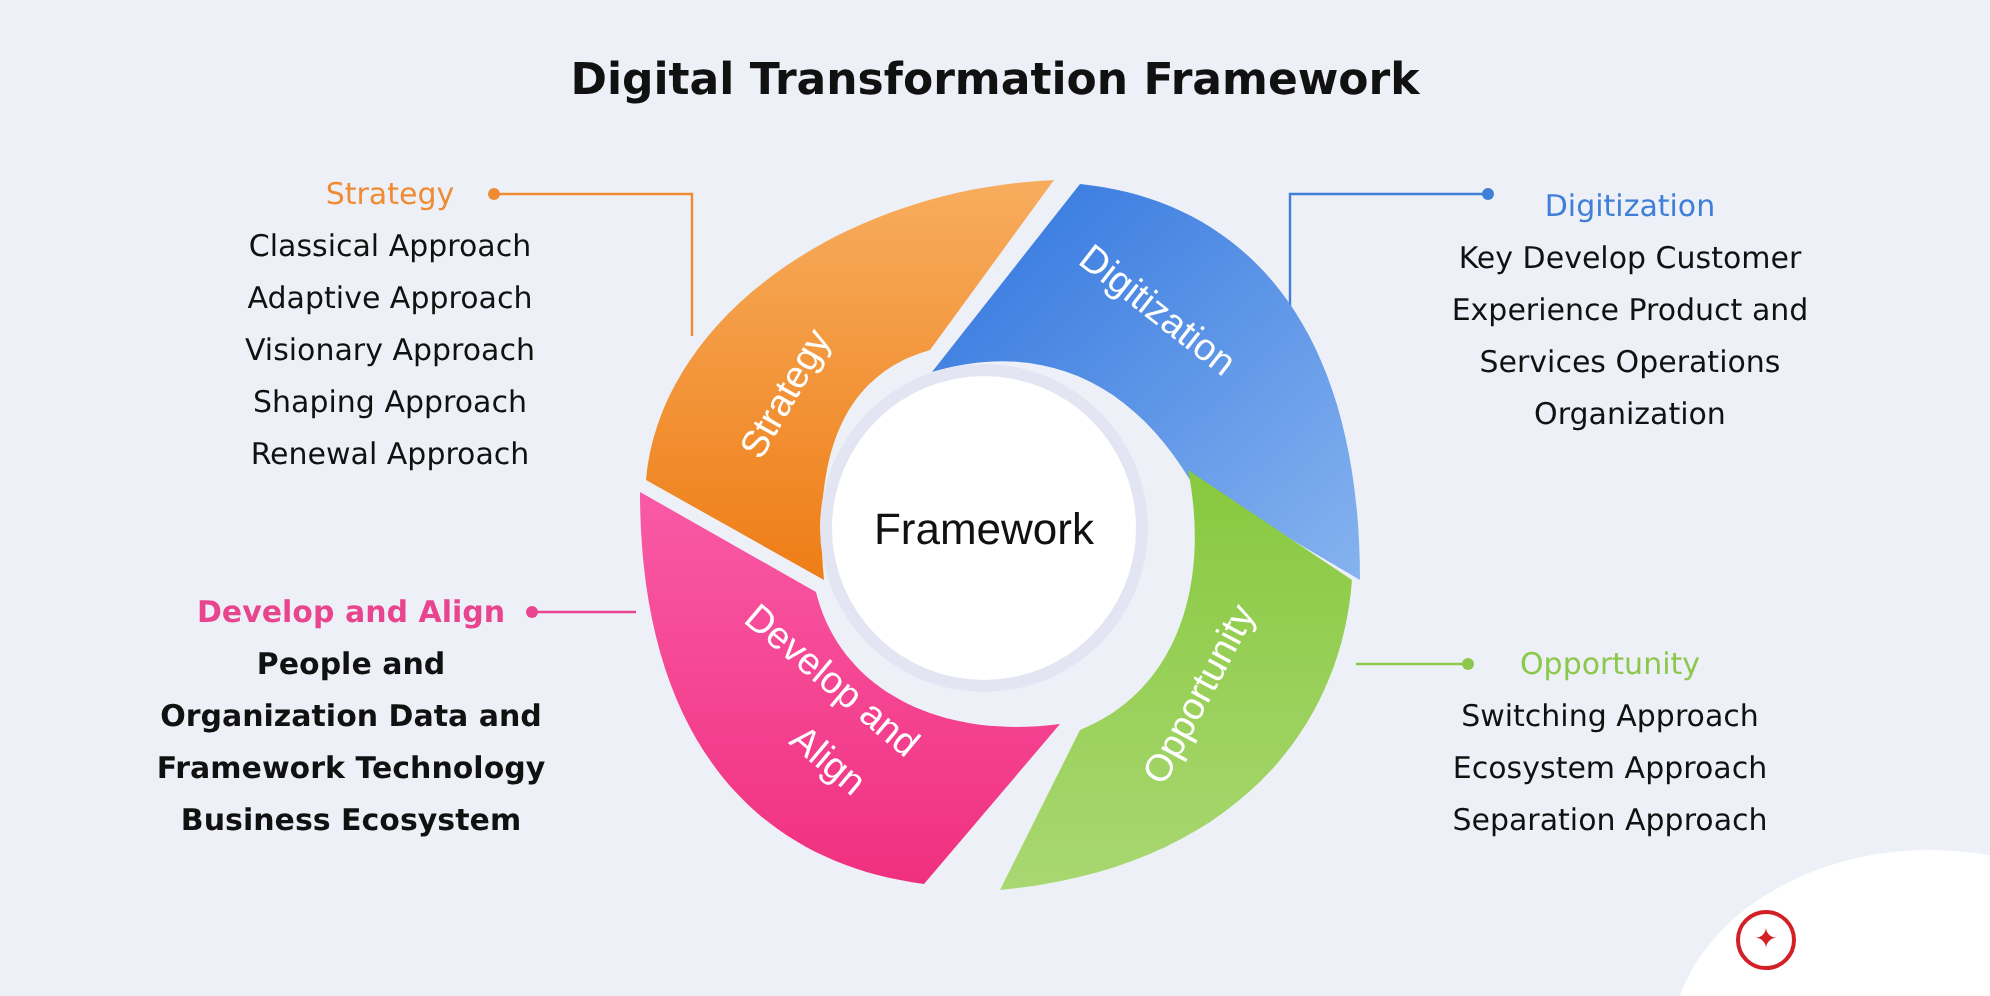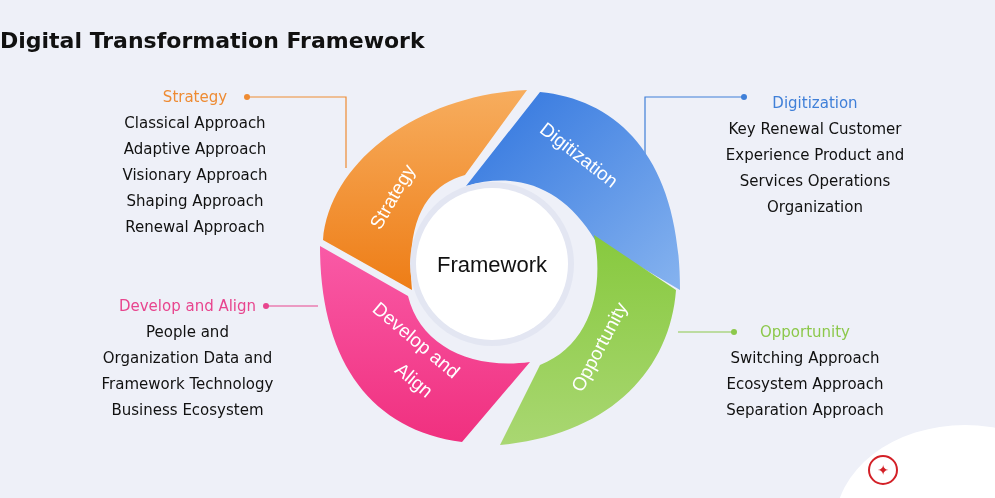--- a/index.html
+++ b/index.html
@@ -1,18 +1,18 @@
 <!DOCTYPE html>
 <html><head>
 <meta charset="utf-8">
 <style>
   html, body { margin:0; padding:0; }
   body { width:995px; height:498px; background:#eef0f8; position:relative; overflow:hidden;
          font-family:"DejaVu Sans", "Liberation Sans", sans-serif; }
-  .title { position:absolute; left:0; width:995px; top:28px; font-size:22px; font-weight:bold; color:#111; }
+  .title { position:absolute; left:0; width:995px; top:28px; text-align:center; font-size:22px; font-weight:bold; color:#111; }
   .block { position:absolute; text-align:center; font-size:15px; line-height:26px; color:#111; }
   .block .head { font-size:15px; }
   .item { display:block; }
   svg.diagram { position:absolute; left:0; top:0; }
   .logo-bg { position:absolute; left:835px; top:425px; width:260px; height:200px; border-radius:50%; background:#ffffff; }
   .logo { position:absolute; left:868px; top:455px; display:flex; align-items:center; gap:6px; }
   .logo .leaf { width:26px; height:26px; border-radius:50%; background:#fff; border:2px solid #d32027; display:flex; align-items:center; justify-content:center; color:#d32027; font-size:14px; }
   .logo .brand { font-weight:bold; font-size:20px; color:#1a1a1a; line-height:20px; letter-spacing:0.5px; }
   .logo .brand .o { color:#d32027; }
   .logo .sub { font-size:7px; letter-spacing:3px; color:#333; }
@@ -79,27 +79,27 @@
   <span class="item head" style="color:#ee8b33;">Strategy</span>
   <span class="item">Classical Approach</span>
   <span class="item">Adaptive Approach</span>
   <span class="item">Visionary Approach</span>
   <span class="item">Shaping Approach</span>
   <span class="item">Renewal Approach</span>
 </div>
 
 <div class="block" style="left:700px; top:90px; width:230px;">
   <span class="item head" style="color:#3f7fd8;">Digitization</span>
-  <span class="item">Key Renewal Customer</span>
+  <span class="item">Key Develop Customer</span>
   <span class="item">Experience Product and</span>
   <span class="item">Services Operations</span>
   <span class="item">Organization</span>
 </div>
 
-<div class="block" style="left:75px; top:293px; width:225px;">
+<div class="block" style="left:63px; top:293px; width:225px;font-weight:bold;">
   <span class="item head" style="color:#e8458e;">Develop and Align</span>
   <span class="item">People and</span>
   <span class="item">Organization Data and</span>
   <span class="item">Framework Technology</span>
   <span class="item">Business Ecosystem</span>
 </div>
 
 <div class="block" style="left:700px; top:319px; width:210px;">
   <span class="item head" style="color:#8cc84b;">Opportunity</span>
   <span class="item">Switching Approach</span>

